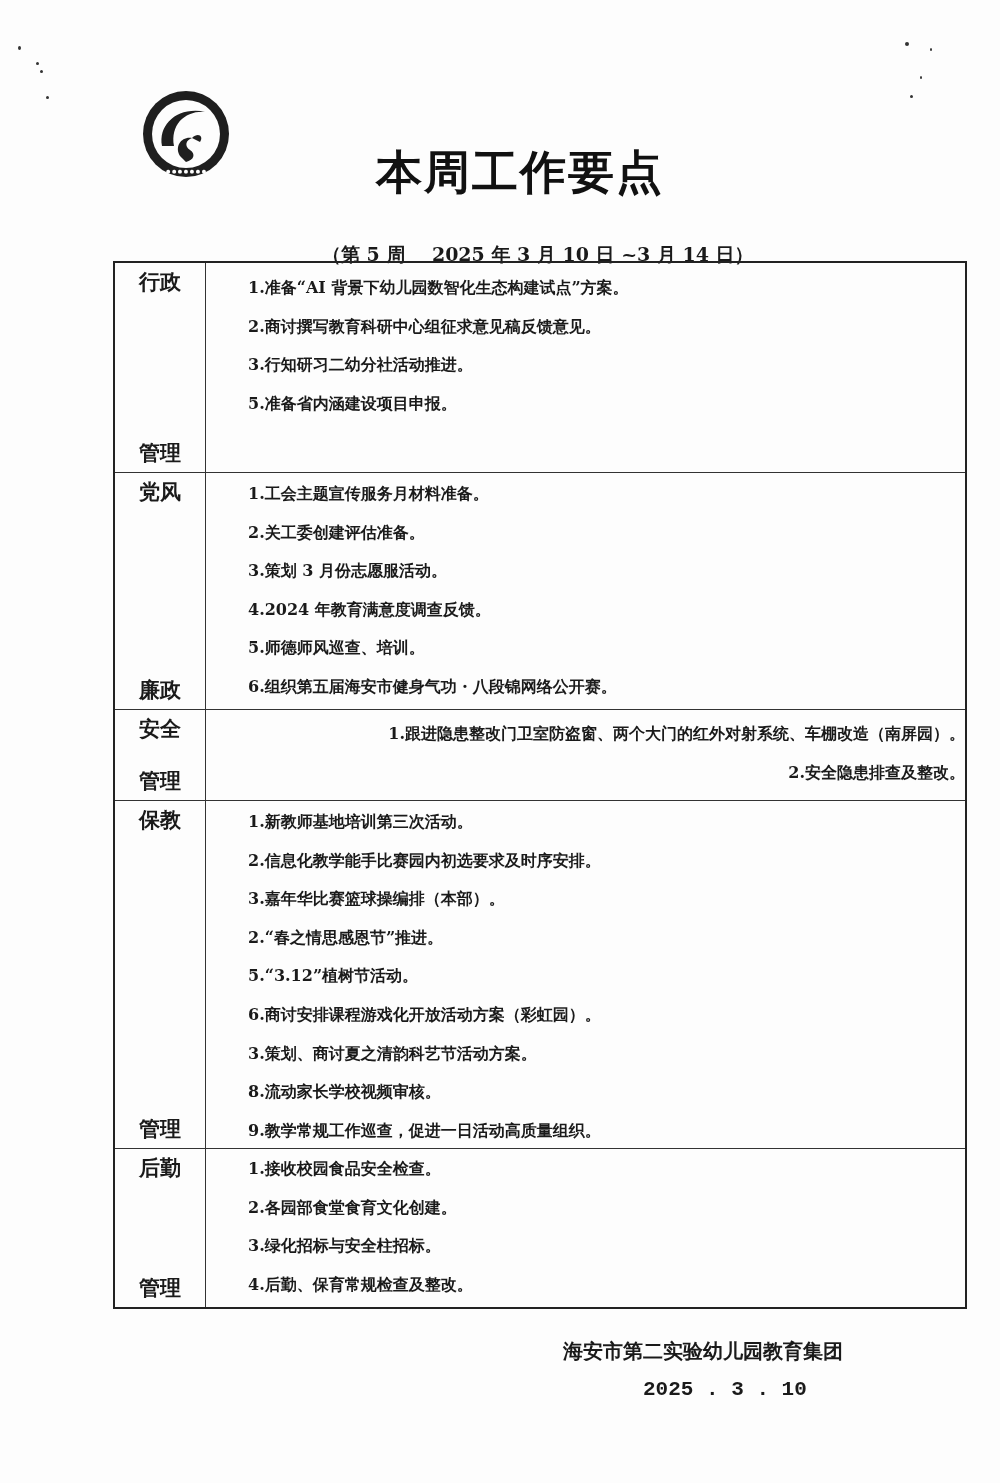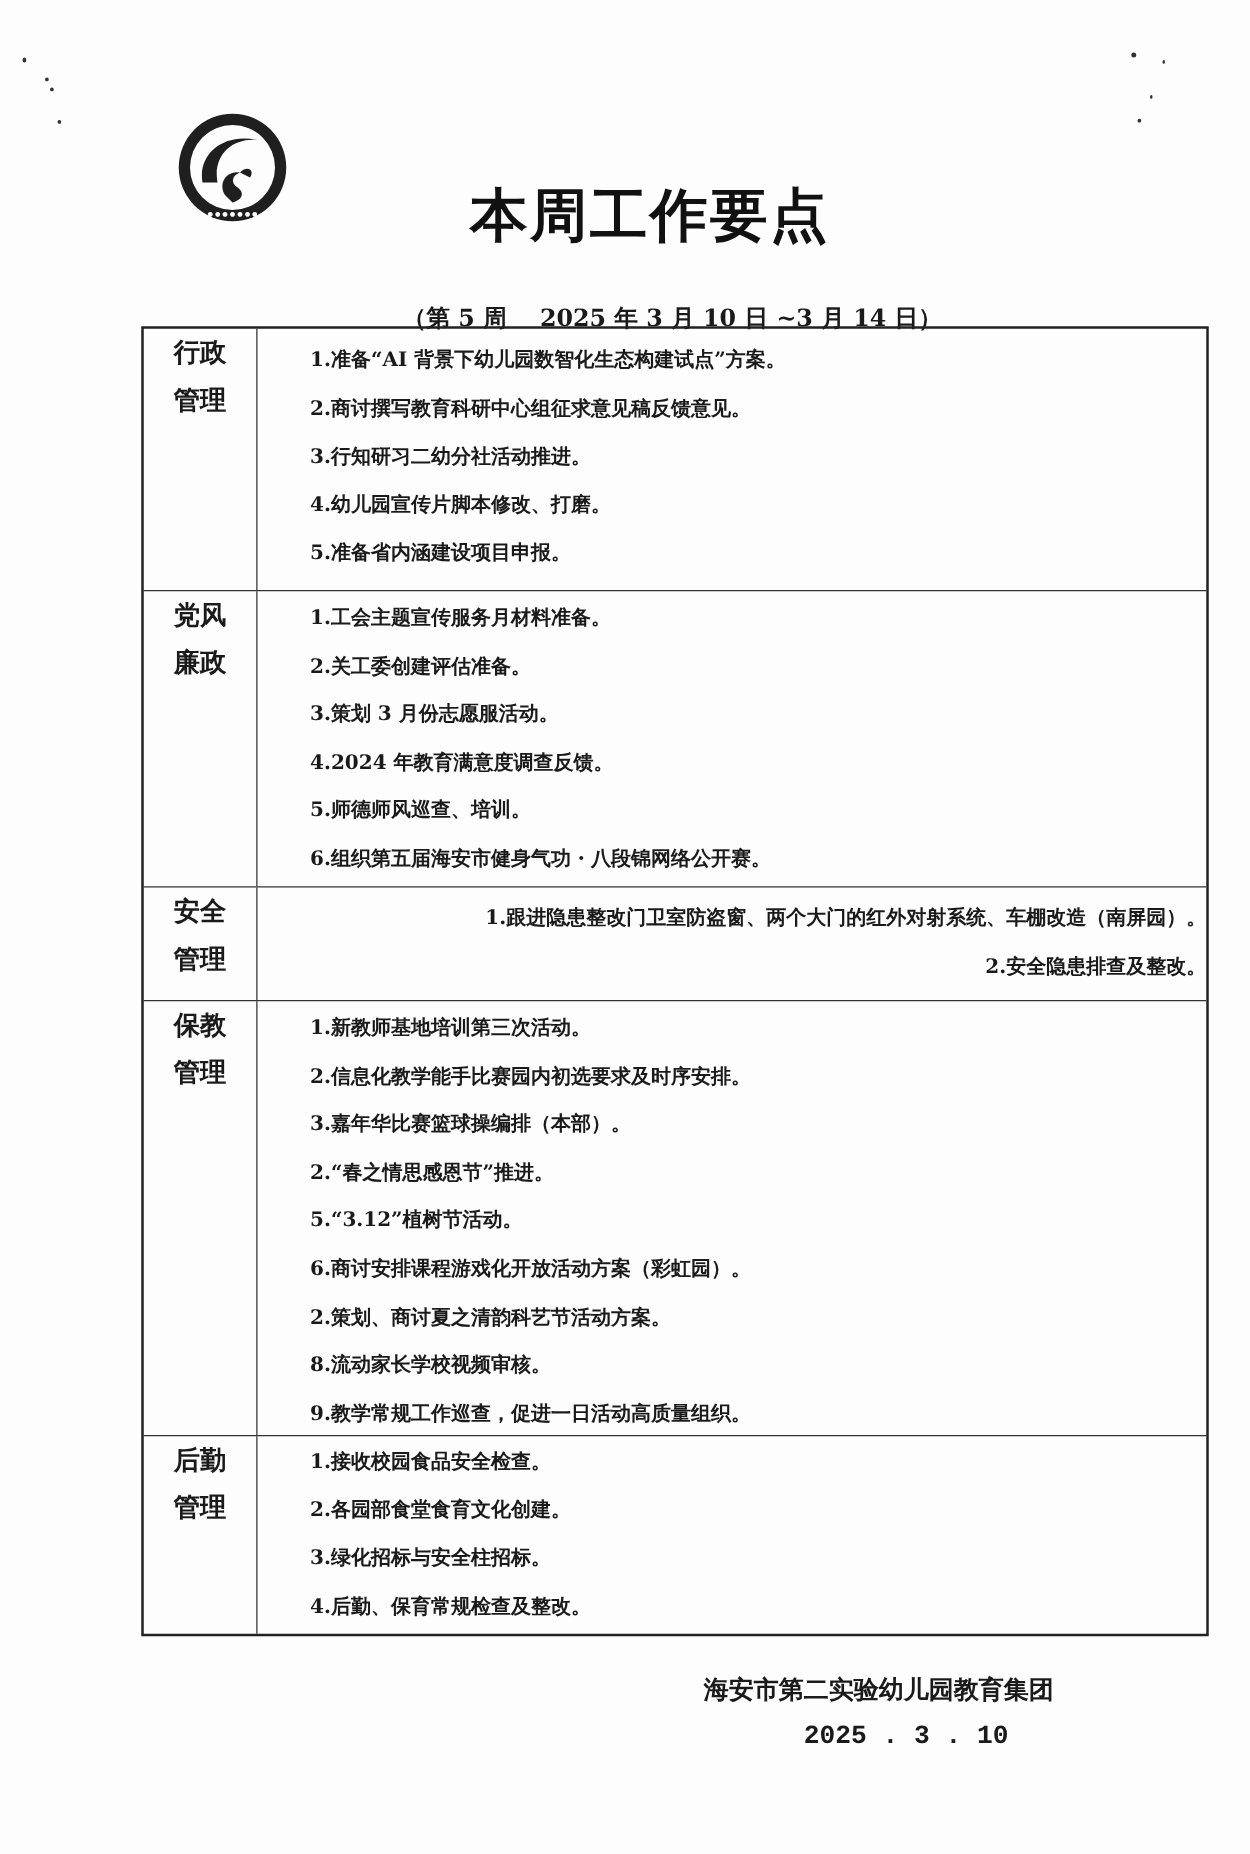--- a/index.html
+++ b/index.html
@@ -63,21 +63,21 @@
     }
     .section:first-child {
       border-top: none;
     }
     .sec-label {
       width: 90px;
       flex: 0 0 90px;
       border-right: 1.5px solid #333;
       display: flex;
       align-items: center;
-      justify-content: flex-start;
+      justify-content: space-between;
       flex-direction: column;
       font-family: "DejaVu Sans", "Liberation Sans", sans-serif;
       font-weight: bold;
       font-size: 21px;
       line-height: 38px;
       color: #1a1a1a;
     }
     .sec-items {
       flex: 1;
       padding: 6px 0 6px 42px;
@@ -139,21 +139,20 @@
 <div class="table">
   <div class="section" style="height:209px;">
     <div class="sec-label">
       <span>行政</span>
       <span>管理</span>
     </div>
     <div class="sec-items">
       <div class="item">1.准备“AI 背景下幼儿园数智化生态构建试点”方案。</div>
       <div class="item">2.商讨撰写教育科研中心组征求意见稿反馈意见。</div>
       <div class="item">3.行知研习二幼分社活动推进。</div>
-      <div class="item">4.幼儿园宣传片脚本修改、打磨。</div>
       <div class="item">5.准备省内涵建设项目申报。</div>
     </div>
   </div>
 
   <div class="section" style="height:236px;">
     <div class="sec-label">
       <span>党风</span>
       <span>廉政</span>
     </div>
     <div class="sec-items" style="padding-top:2px;">
@@ -182,21 +181,21 @@
       <span>保教</span>
       <span>管理</span>
     </div>
     <div class="sec-items" style="padding-top:2px;">
       <div class="item">1.新教师基地培训第三次活动。</div>
       <div class="item">2.信息化教学能手比赛园内初选要求及时序安排。</div>
       <div class="item">3.嘉年华比赛篮球操编排（本部）。</div>
       <div class="item">2.“春之情思感恩节”推进。</div>
       <div class="item">5.“3.12”植树节活动。</div>
       <div class="item">6.商讨安排课程游戏化开放活动方案（彩虹园）。</div>
-      <div class="item">2.策划、商讨夏之清韵科艺节活动方案。</div>
+      <div class="item">3.策划、商讨夏之清韵科艺节活动方案。</div>
       <div class="item">8.流动家长学校视频审核。</div>
       <div class="item">9.教学常规工作巡查，促进一日活动高质量组织。</div>
     </div>
   </div>
 
   <div class="section" style="height:158px;">
     <div class="sec-label">
       <span>后勤</span>
       <span>管理</span>
     </div>

